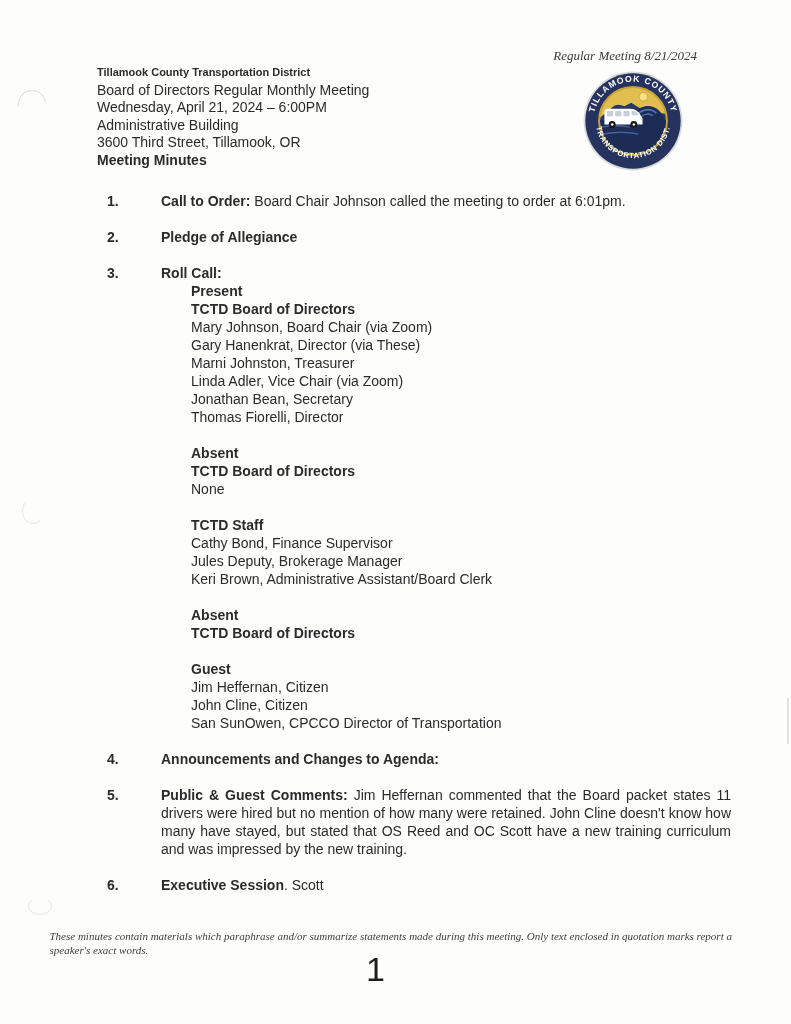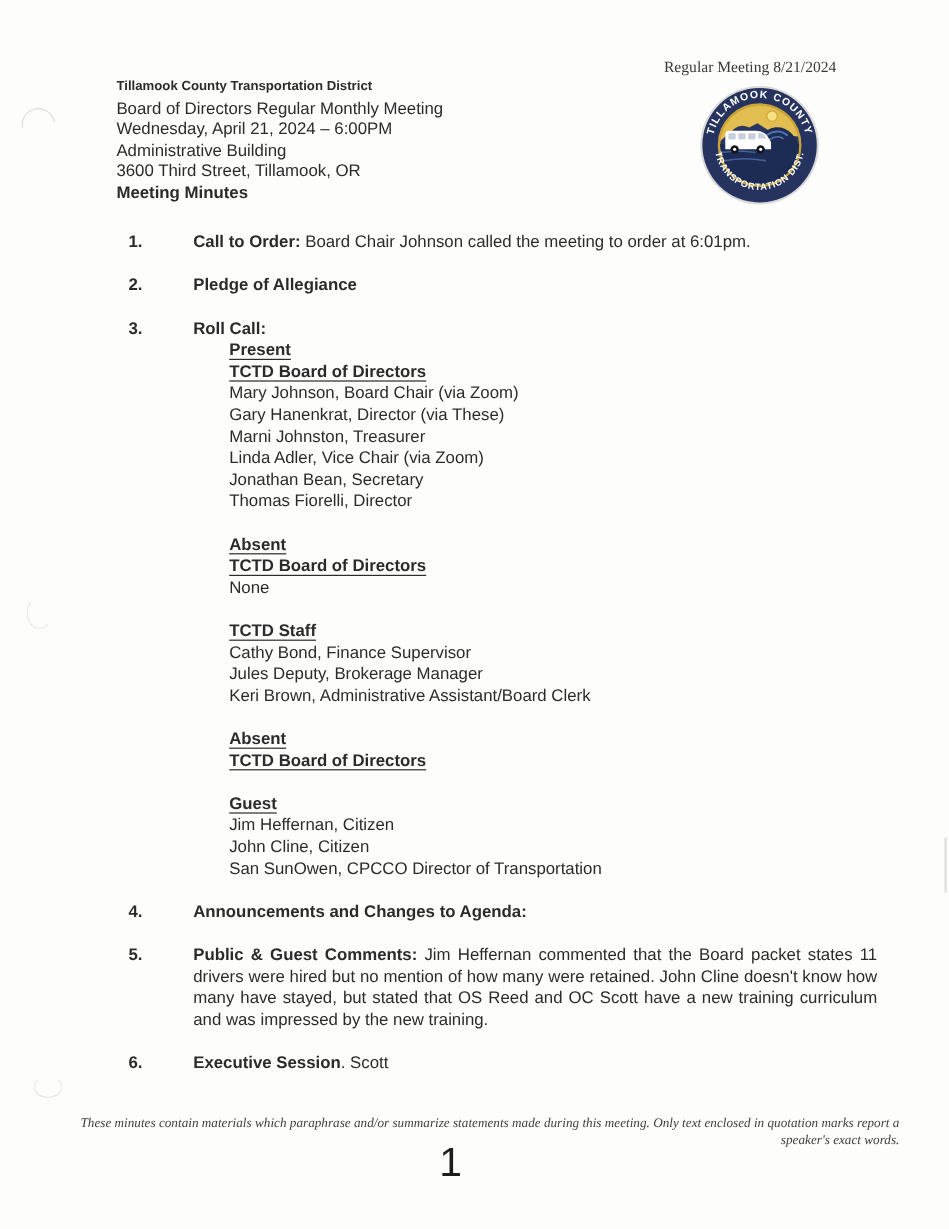--- a/index.html
+++ b/index.html
@@ -7,39 +7,39 @@
     width:791px;height:1024px;overflow:hidden;position:relative;
     background:#fdfdfc;
     font-family:"Liberation Sans","DejaVu Sans",sans-serif;
     font-size:14px;line-height:18px;color:#2b2b2b;
     -webkit-font-smoothing:antialiased;
   }
   .bold{font-weight:bold;}
   .top-note{
     position:absolute;top:47px;right:94px;
     font-family:"Liberation Serif","DejaVu Serif",serif;
-    font-size:13px;color:#3a3a3a;
+    font-style:italic;font-size:13px;color:#3a3a3a;
   }
   .header{position:absolute;left:97px;top:64px;line-height:17.6px;font-size:14px;}
   .header .title{font-weight:bold;font-size:11px;}
   .logo{position:absolute;left:581px;top:69px;}
   .main{position:absolute;left:107px;top:192px;width:624px;}
   .item{display:flex;margin-bottom:18px;}
   .num{flex:none;width:23px;font-weight:bold;}
   .content{flex:1;min-width:0;margin-left:31px;}
   .content.justify{text-align:justify;}
   .rollcall{margin-left:30px;}
   .group{margin-bottom:18px;}
   .group:last-child{margin-bottom:0;}
   .hd{
-    font-weight:bold;text-decoration:underline;
+    font-weight:bold;
     text-underline-offset:2.5px;text-decoration-thickness:1.3px;
   }
   .footer{
-    position:absolute;top:929px;left:8px;right:0;text-align:right;
+    position:absolute;top:929px;left:8px;right:0;text-align:left;
     font-family:"Liberation Serif","DejaVu Serif",serif;
     font-style:italic;font-size:11px;line-height:14px;color:#3d3d3d;
   }
   .footer .ft-inner{max-width:700px;margin:0 auto;}
   .pagenum{
     position:absolute;top:948px;left:0;right:40px;text-align:center;
     font-size:34px;line-height:42px;color:#1d1d1d;
   }
   .scan-artifact{position:absolute;pointer-events:none;}
   .a1{left:18px;top:90px;width:26px;height:26px;border:1.5px solid rgba(145,145,145,.30);

